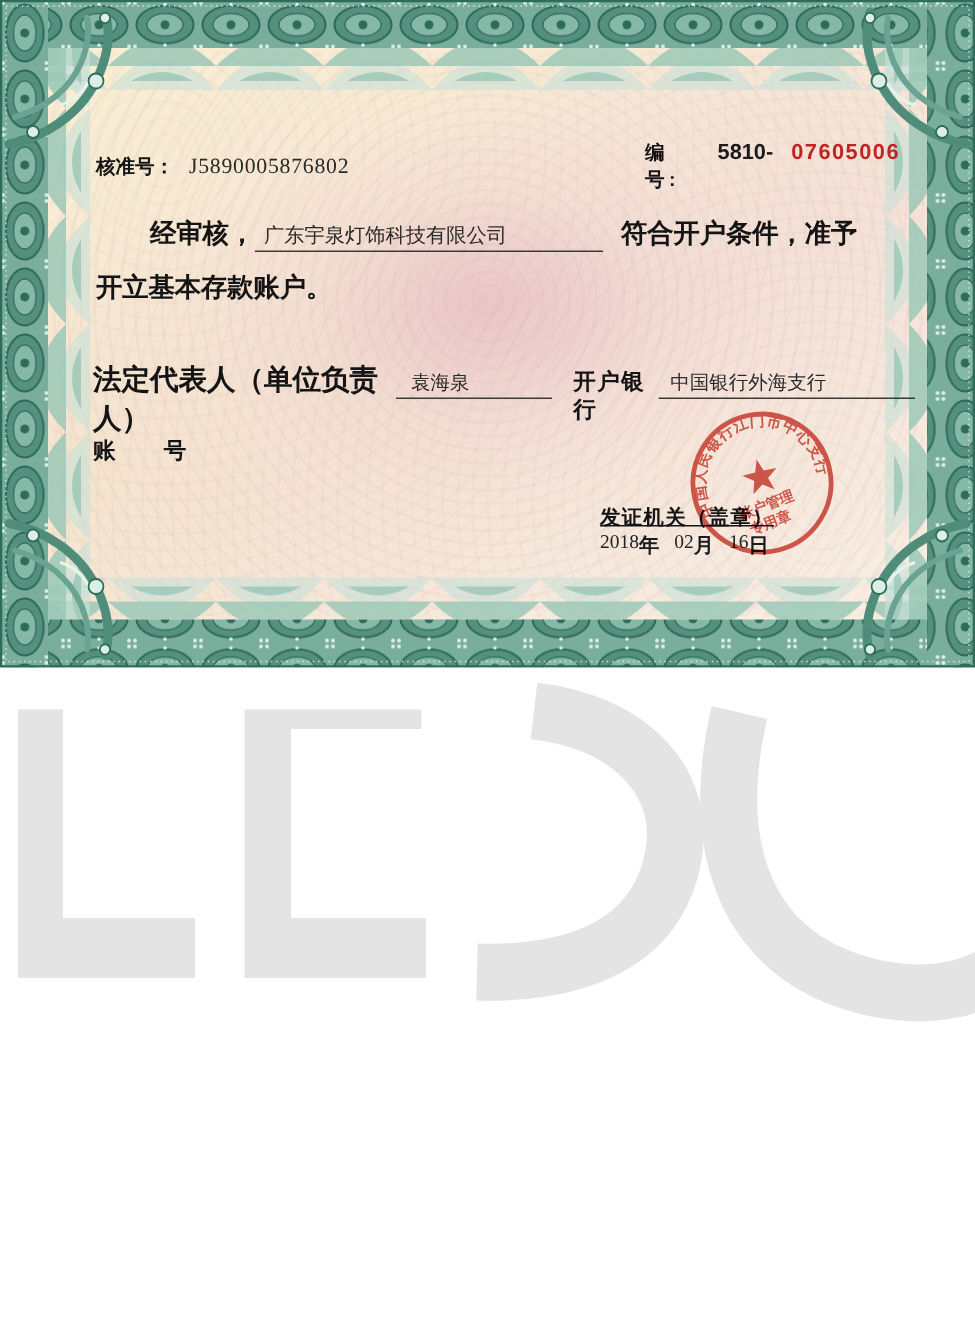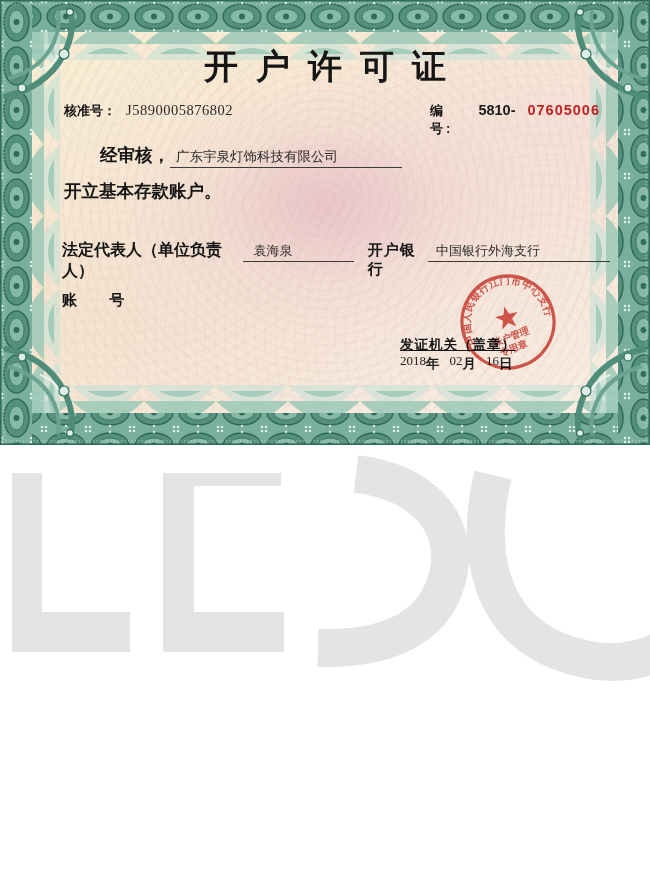--- a/index.html
+++ b/index.html
@@ -18,36 +18,36 @@
       linear-gradient(155deg,#f9efd2 0%,#f8edd4 28%,#f6e8d8 55%,#f7ecdf 80%,#f8f0e4 100%);}
   .inner-ornament{position:absolute;inset:34px;z-index:1;pointer-events:none;opacity:.8;
     background:
       repeating-radial-gradient(circle at 50% 44%, rgba(205,150,162,0.10) 0 2px, transparent 2px 9px),
       repeating-radial-gradient(circle at 13% 18%, rgba(208,160,130,0.07) 0 2px, transparent 2px 11px),
       repeating-radial-gradient(circle at 88% 80%, rgba(205,150,162,0.07) 0 2px, transparent 2px 10px);}
   .border-art{position:absolute;inset:0;z-index:2;}
   .cert-content{position:absolute;inset:0;z-index:3;color:#1b1b1b;}
   .cert-title{position:absolute;left:0;right:0;top:44px;text-align:center;font-size:34px;
     font-weight:bold;letter-spacing:18px;text-indent:18px;color:#151515;}
-  .meta-row{position:absolute;top:102px;left:64px;right:50px;display:flex;align-items:flex-start;}
+  .meta-row{position:absolute;top:102px;left:64px;right:50px;display:flex;align-items:center;}
   .label{font-weight:bold;font-size:13px;color:#141414;}
   .serif-val{font-family:"Liberation Serif",serif;font-size:14.5px;color:#2a2a2a;}
   .approval-val{margin-left:10px;letter-spacing:.5px;}
   .serial-group{position:absolute;left:366px;display:flex;align-items:baseline;gap:12px;}
   .serial-label{letter-spacing:3px;}
   .serial-prefix{font-weight:bold;font-size:14.5px;margin-left:6px;}
   .serial-number{font-weight:bold;font-size:14.5px;color:#c32222;letter-spacing:1px;}
   .body-line1{position:absolute;top:143px;left:64px;right:40px;display:flex;align-items:baseline;}
   .big{font-weight:bold;font-size:17.5px;color:#141414;}
   .indent{padding-left:36px;}
   .u-line{border-bottom:1px solid #3a3a3a;display:inline-block;}
   .company{width:222px;padding:0 4px 1px 6px;font-size:13.5px;}
   .body-line2{position:absolute;top:179px;left:64px;}
   .rep-row{position:absolute;top:240px;left:62px;right:40px;display:flex;align-items:baseline;}
-  .rep-label{font-size:16px;}
+  .rep-label{font-size:19px;}
   .rep-name{width:104px;padding:0 2px 1px 10px;font-size:13px;}
   .bank-label{font-size:15px;margin-left:14px;letter-spacing:1px;}
   .bank-name{width:182px;padding:0 2px 1px 8px;font-size:13px;}
   .account-row{position:absolute;top:291px;left:62px;display:flex;align-items:baseline;}
   .account-label{font-size:15px;letter-spacing:14px;}
   .account-val{width:178px;padding:0 2px 1px 6px;font-size:14px;letter-spacing:.5px;}
   .issuer-label{position:absolute;top:336px;left:400px;font-size:13.5px;letter-spacing:1px;text-decoration:underline;}
   .date-row{position:absolute;top:355px;left:400px;font-size:13.5px;font-weight:bold;}
   .date-num{font-family:"Liberation Serif",serif;font-weight:normal;font-size:13px;
     position:relative;top:-3px;color:#222;}
@@ -139,35 +139,35 @@
       <rect x="0.75" y="0.75" width="648.5" height="443.5" fill="none" stroke="#2e6b59" stroke-width="1.5"></rect>
       <rect x="4" y="4" width="642" height="437" fill="none" stroke="#e8f4ee" stroke-width="0.9" stroke-dasharray="1,2.5" opacity="0.8"></rect>
 
       <use href="#cornerTL"></use>
       <use href="#cornerTL" transform="translate(650,0) scale(-1,1)"></use>
       <use href="#cornerTL" transform="translate(0,445) scale(1,-1)"></use>
       <use href="#cornerTL" transform="translate(650,445) scale(-1,-1)"></use>
     </svg>
 
     <div class="cert-content">
-      <div class="cert-title">开户许可证</div>
 
       <div class="meta-row">
         <span class="label">核准号：</span>
         <span class="serif-val approval-val">J5890005876802</span>
         <span class="serial-group">
           <span class="label serial-label">编 号:</span>
           <span class="serial-prefix">5810-</span>
           <span class="serial-number">07605006</span>
         </span>
       </div>
 
       <div class="body-line1">
         <span class="big indent">经审核，</span>
         <span class="u-line company serif-val">广东宇泉灯饰科技有限公司</span>
+        <span class="big" style="margin-left:12px;">符合开户条件，准予</span>
       </div>
       <div class="body-line2">
         <span class="big">开立基本存款账户。</span>
       </div>
 
       <div class="rep-row">
         <span class="label rep-label">法定代表人（单位负责人）</span>
         <span class="u-line rep-name serif-val">袁海泉</span>
         <span class="label bank-label">开户银行</span>
         <span class="u-line bank-name serif-val">中国银行外海支行</span>

